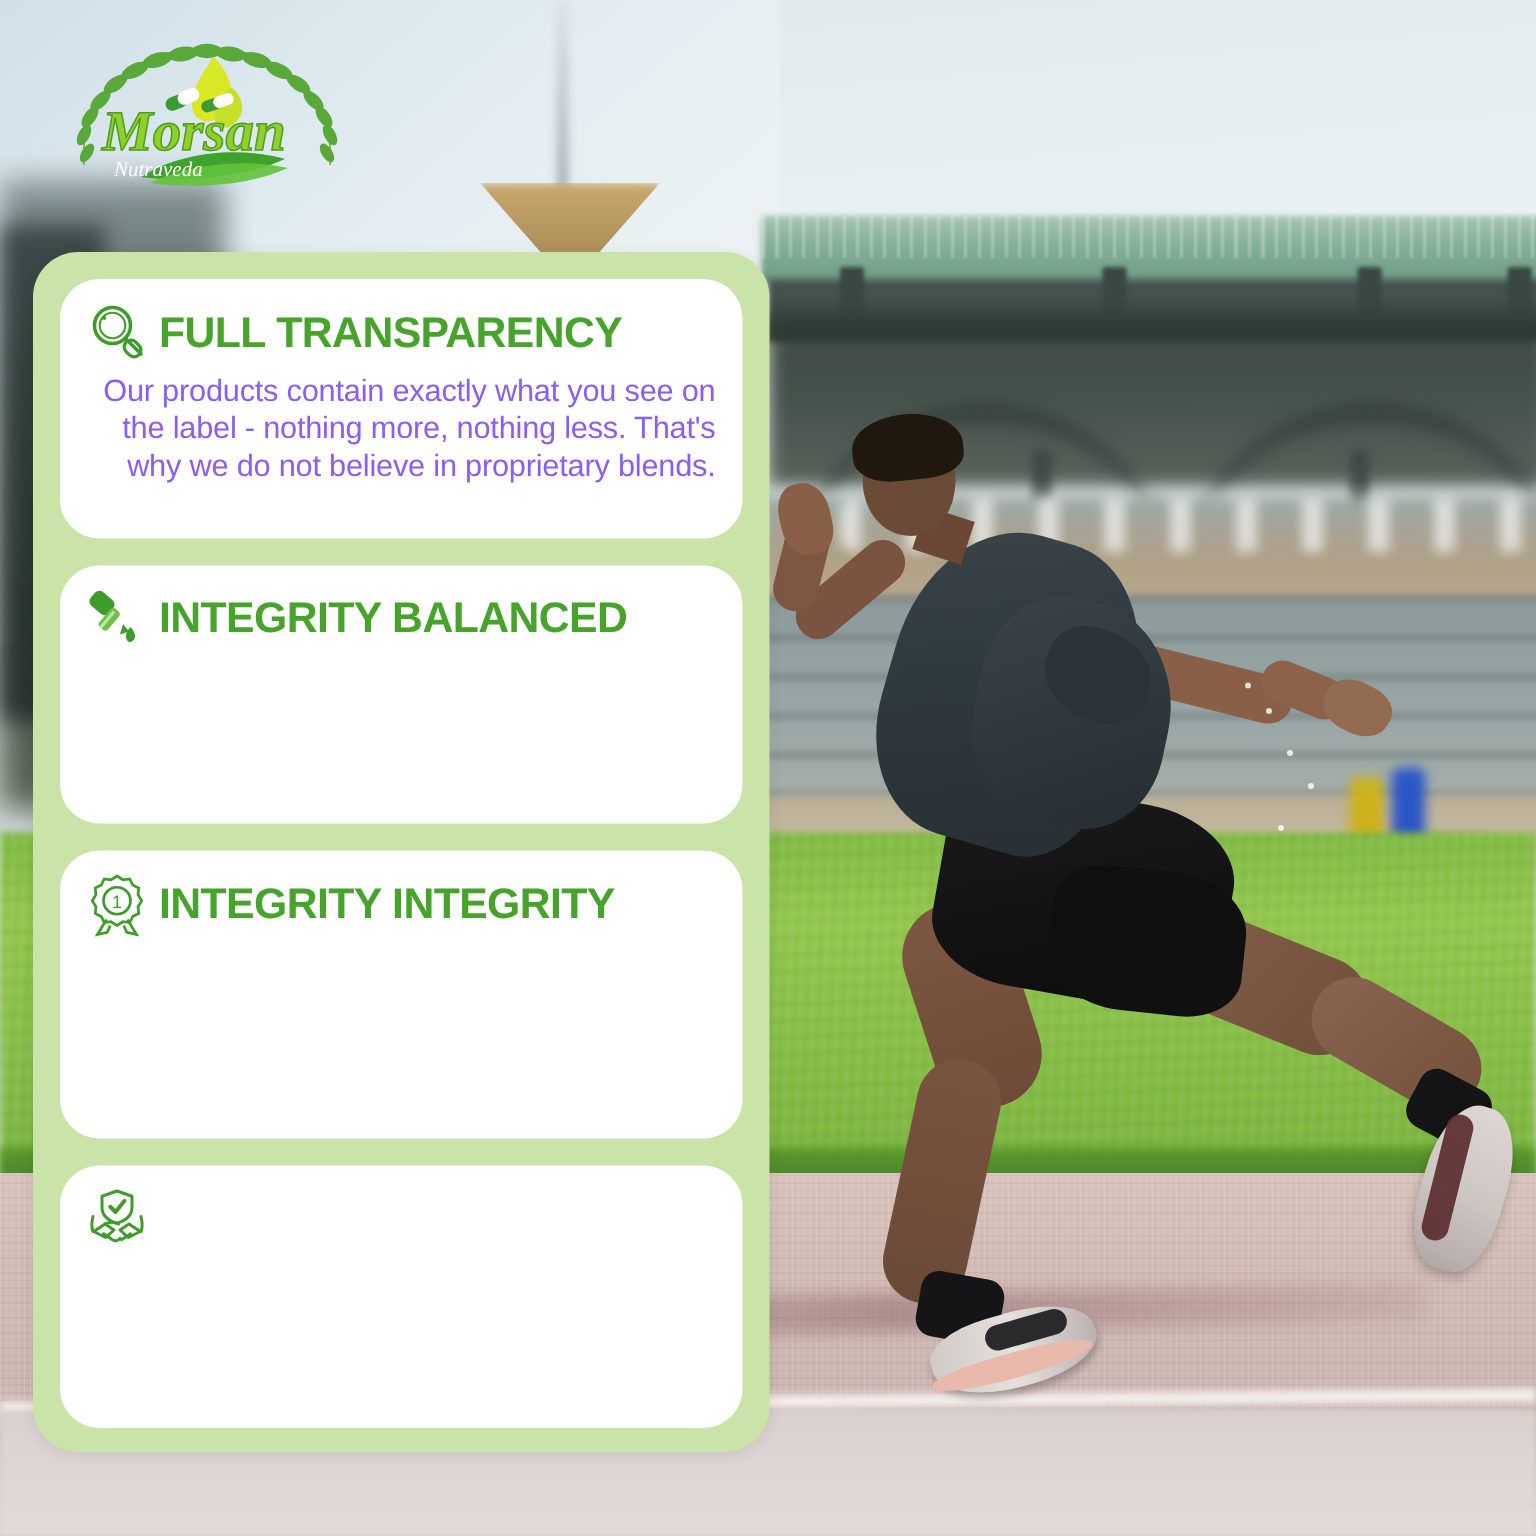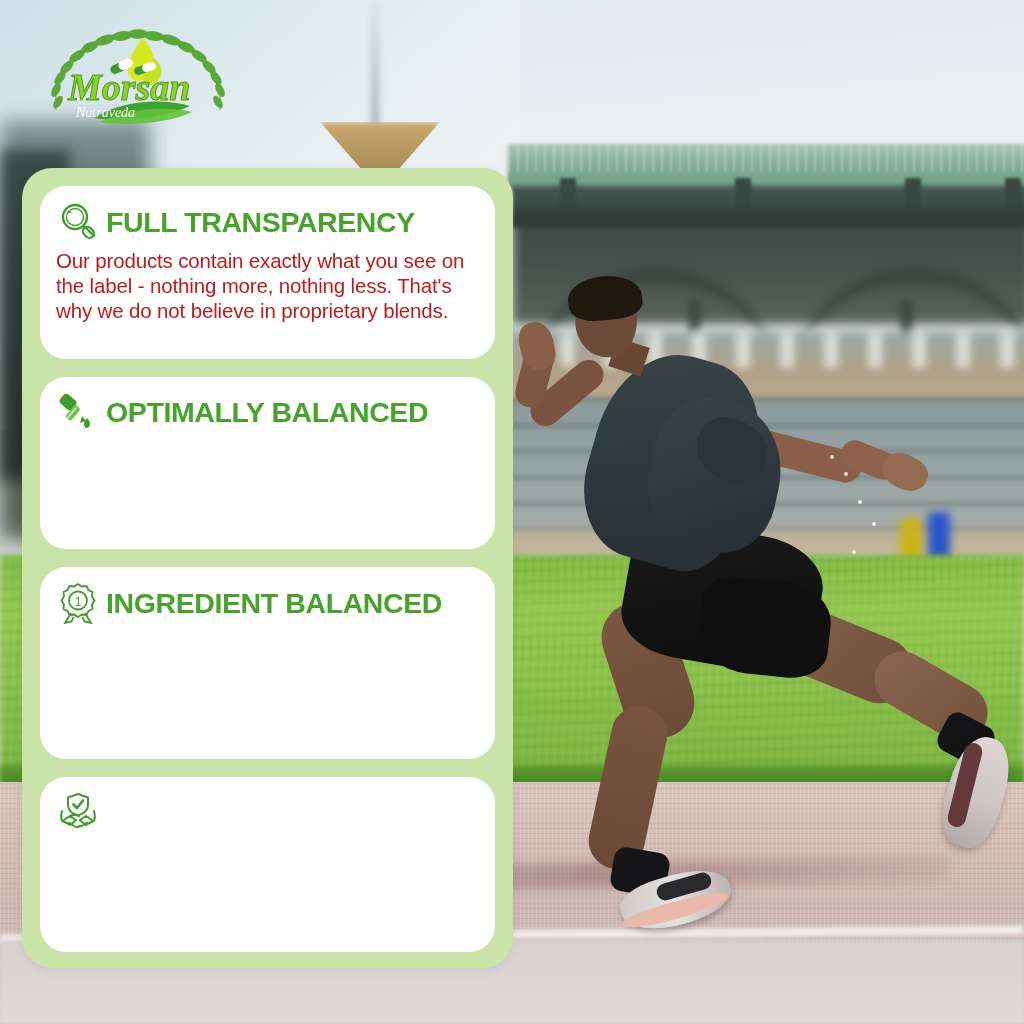--- a/index.html
+++ b/index.html
@@ -307,24 +307,24 @@
     background:#ffffff; border-radius:26px;
     padding:14px 18px 16px 16px;
   }
   .card-head { display:flex; align-items:center; gap:6px; height:44px; }
   .card-icon { width:44px; height:44px; flex:0 0 44px; display:block; }
   .card-title {
     color:#47a32b; font-weight:bold; font-size:28.5px; letter-spacing:-.4px;
     white-space:nowrap; line-height:1;
   }
   .card-body {
-    color:#b91c1c; font-size:20.5px; line-height:1.215; margin-top:5px;
+    color:#8b5cf6; font-size:20.5px; line-height:1.215; margin-top:5px;
     letter-spacing:-.15px;
   }
-  .c1 { height:176px; }
+  .c1 { height:176px;text-align:right; }
   .c2 { height:176px; }
   .c3 { height:196px; }
   .c4 { height:178px; }
 </style>
 </head>
 <body>
 
 <div id="stage">
 
   <div class="photo">
@@ -477,38 +477,38 @@
         <span class="card-icon">
           <svg viewBox="0 0 44 44" width="44" height="44">
             <rect x="4" y="5" width="16" height="12" rx="4" fill="#3f9c2a" transform="rotate(40 12 11)"></rect>
             <rect x="13" y="14" width="7.5" height="16" rx="2.5" fill="#6fbf4a" transform="rotate(40 17 22)"></rect>
             <rect x="14.5" y="15" width="2.2" height="15" fill="#ffffff" opacity=".55" transform="rotate(40 15.6 22)"></rect>
             <path d="M26 25 L30 30 L24 32 Z" fill="#3f9c2a"></path>
             <path d="M28 33 C28 30 31 27 31 27 C31 27 34 30 34 33 C34 35.4 32.3 37 30.6 37
                      C29 37 28 35.4 28 33Z" fill="#3f9c2a"></path>
           </svg>
         </span>
-        <span class="card-title">OPTIMALLY BALANCED</span>
+        <span class="card-title">INTEGRITY BALANCED</span>
       </div>
     </div>
 
     <div class="card c3">
       <div class="card-head">
         <span class="card-icon">
           <svg viewBox="0 0 44 44" width="44" height="44" fill="none" stroke="#3f9c2a" stroke-width="1.8">
             <path d="M22 3 L26 5.5 L30.5 5 L32.5 9 L36.5 11 L36 15.5 L38.5 19.5 L36 23.5
                      L36.5 28 L32.5 30 L30.5 34 L26 33.5 L22 36 L18 33.5 L13.5 34 L11.5 30
                      L7.5 28 L8 23.5 L5.5 19.5 L8 15.5 L7.5 11 L11.5 9 L13.5 5 L18 5.5 Z"></path>
             <circle cx="22" cy="19.5" r="9"></circle>
             <text x="22" y="24.5" font-family="'Liberation Sans', sans-serif" font-size="12" fill="#3f9c2a" stroke="none" text-anchor="middle">1</text>
             <path d="M15 32 L9 42 L15.5 40.5 L17.5 36"></path>
             <path d="M29 32 L35 42 L28.5 40.5 L26.5 36"></path>
           </svg>
         </span>
-        <span class="card-title">INGREDIENT BALANCED</span>
+        <span class="card-title">INTEGRITY INTEGRITY</span>
       </div>
     </div>
 
     <div class="card c4">
       <div class="card-head">
         <span class="card-icon">
           <svg viewBox="0 0 44 44" width="44" height="44" fill="none" stroke="#3f9c2a" stroke-width="2" stroke-linecap="round" stroke-linejoin="round">
             <path d="M22 3 L32 6.5 V14 C32 19.5 27.5 22.8 22 24.5
                      C16.5 22.8 12 19.5 12 14 V6.5 Z"></path>
             <path d="M17.5 13.5 L21 17 L27 9.5" stroke-width="2.6"></path>

